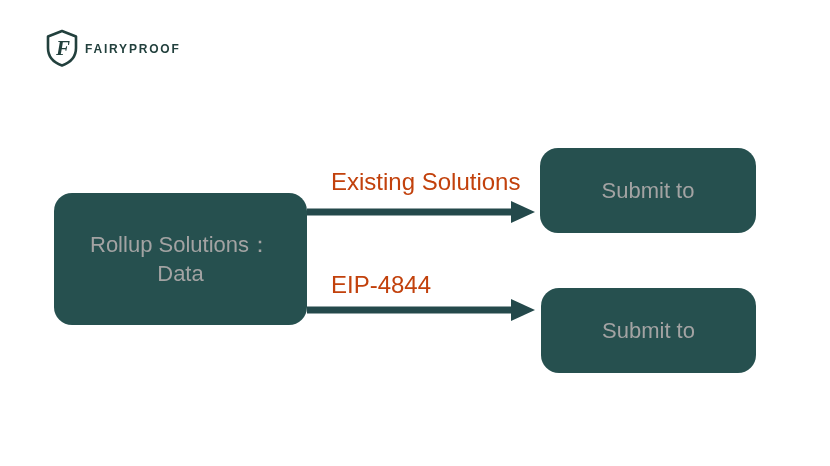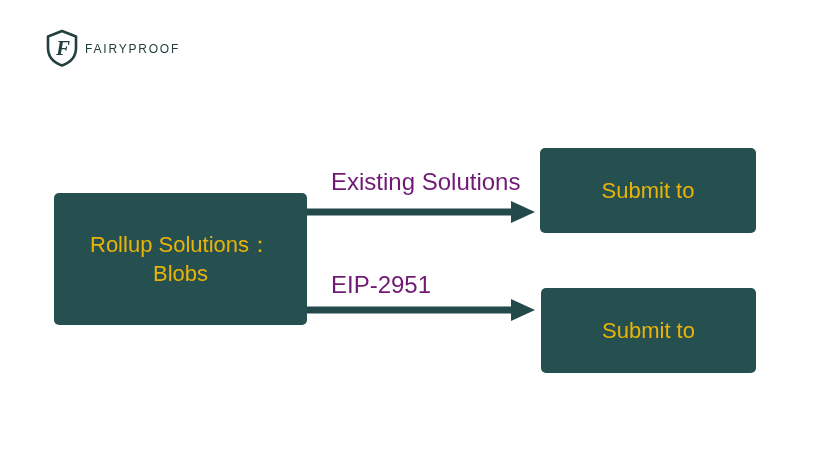--- a/index.html
+++ b/index.html
@@ -18,31 +18,31 @@
     left: 45px;
     top: 29px;
     display: flex;
     align-items: center;
     gap: 6px;
   }
   .logo-icon { width: 34px; height: 38px; }
   .logo-text {
     color: #22403d;
     font-size: 12px;
-    font-weight: normal;
+    font-weight: bold;
     letter-spacing: 1.8px;
     margin-top: 2px;
   }
 
   
   .node {
     position: absolute;
     background: #26504f;
-    border-radius: 5px;
-    color: #eab308;
+    border-radius: 18px;
+    color: #a3a3a3;
     display: flex;
     flex-direction: column;
     align-items: center;
     justify-content: center;
     text-align: center;
     font-size: 22px;
     line-height: 29px;
     font-weight: 400;
   }
   .node-source { left: 54px;  top: 193px; width: 253px; height: 132px; }
@@ -53,21 +53,21 @@
   .arrow {
     position: absolute;
     width: 228px;
     height: 26px;
   }
   .arrow-1 { left: 307px; top: 199px; }
   .arrow-2 { left: 307px; top: 297px; }
 
   .branch-label {
     position: absolute;
-    color: #701a75;
+    color: #c2410c;
     font-size: 24px;
     white-space: nowrap;
   }
   .branch-label-1 { left: 331px; top: 168px; }
   .branch-label-2 { left: 331px; top: 271px; }
 </style>
 </head>
 <body>
 
 <div class="canvas">
@@ -75,35 +75,35 @@
   <div class="logo">
     <svg class="logo-icon" viewBox="0 0 34 38" aria-hidden="true">
       <path d="M17 2 L31 7.5 V19 C31 27.5 25.5 33.5 17 36.5 C8.5 33.5 3 27.5 3 19 V7.5 Z" fill="none" stroke="#22403d" stroke-width="2.6" stroke-linejoin="round"></path>
       <text x="18" y="26" font-size="21" font-style="italic" font-weight="bold" font-family="Liberation Serif, serif" fill="#22403d" text-anchor="middle">F</text>
     </svg>
     <span class="logo-text">FAIRYPROOF</span>
   </div>
 
   <div class="node node-source">
     <span>Rollup Solutions：</span>
-    <span>Blobs</span>
+    <span>Data</span>
   </div>
 
   <div class="branch-label branch-label-1">Existing Solutions</div>
 
   <svg class="arrow arrow-1" viewBox="0 0 228 26" aria-hidden="true">
     <rect x="0" y="9.5" width="206" height="7" fill="#24494b"></rect>
     <polygon points="204,2 228,13 204,24" fill="#24494b"></polygon>
   </svg>
 
   <div class="node node-target-1">
     <span>Submit to</span>
   </div>
 
-  <div class="branch-label branch-label-2">EIP-2951</div>
+  <div class="branch-label branch-label-2">EIP-4844</div>
 
   <svg class="arrow arrow-2" viewBox="0 0 228 26" aria-hidden="true">
     <rect x="0" y="9.5" width="206" height="7" fill="#24494b"></rect>
     <polygon points="204,2 228,13 204,24" fill="#24494b"></polygon>
   </svg>
 
   <div class="node node-target-2">
     <span>Submit to</span>
   </div>
 

